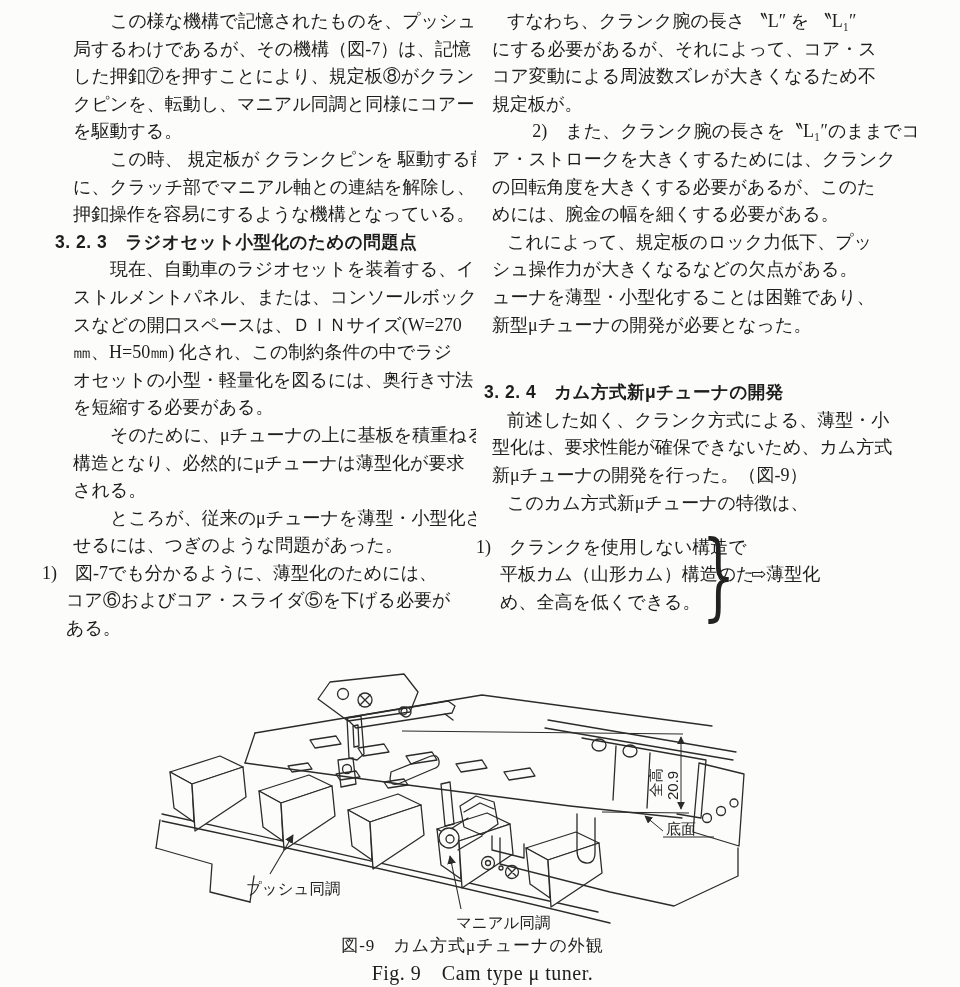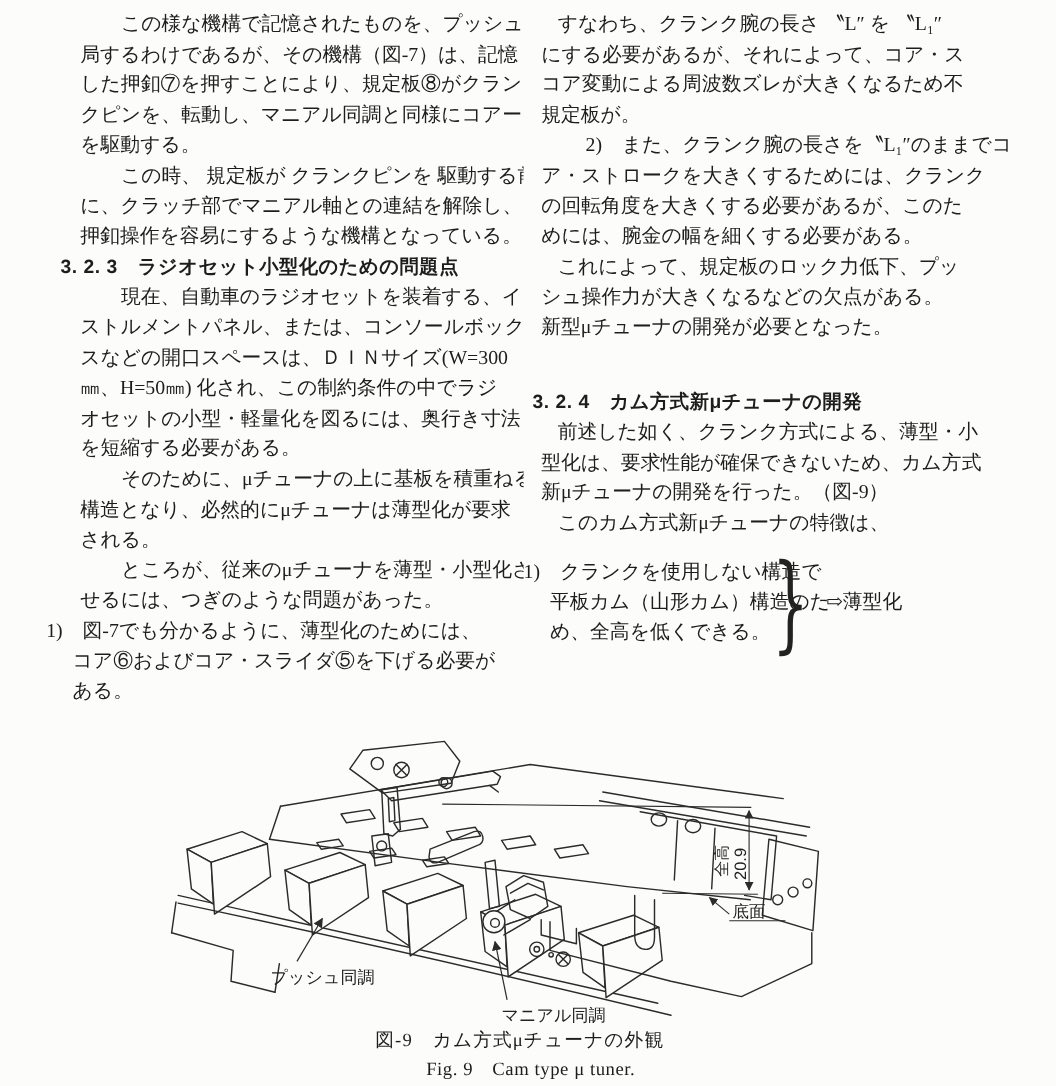--- a/index.html
+++ b/index.html
@@ -34,21 +34,21 @@
   .fg-lines .line.item{margin-left:0;}
   .fg-brace{
     font-family:"DejaVu Serif",serif;font-size:96px;font-weight:200;
     line-height:86px;transform:scaleX(.55);margin:0 2px 0 -6px;color:#222;
   }
   .fg-arrow{font-size:18px;white-space:nowrap;}
   
   .figure-wrap{position:absolute;left:150px;top:666px;width:620px;height:280px;}
   .captions{position:absolute;left:0;top:934px;width:905px;text-align:center;padding-left:20px;}
   .caption-jp{font-size:17px;letter-spacing:1px;}
-  .caption-en{font-size:17px;margin-top:3px;letter-spacing:.5px;margin-left:20px;}
+  .caption-en{font-size:20px;margin-top:3px;letter-spacing:.5px;margin-left:20px;}
   svg text{
     font-family:"Liberation Sans","DejaVu Sans",sans-serif;fill:#222;
     stroke:none;
   }
 </style>
 </head>
 <body>
 
 <div class="col col-left">
 
@@ -56,21 +56,21 @@
     <div class="line">局するわけであるが、その機構（図-7）は、記憶</div>
     <div class="line">した押釦⑦を押すことにより、規定板⑧がクラン</div>
     <div class="line">クピンを、転動し、マニアル同調と同様にコアー</div>
     <div class="line">を駆動する。</div>
     <div class="line indent1">この時、 規定板が クランクピンを 駆動する前</div>
     <div class="line">に、クラッチ部でマニアル軸との連結を解除し、</div>
     <div class="line">押釦操作を容易にするような機構となっている。</div>
     <div class="line heading">3. 2. 3　ラジオセット小型化のための問題点</div>
     <div class="line indent1">現在、自動車のラジオセットを装着する、イン</div>
     <div class="line">ストルメントパネル、または、コンソールボック</div>
-    <div class="line">スなどの開口スペースは、ＤＩＮサイズ(W=300</div>
+    <div class="line">スなどの開口スペースは、ＤＩＮサイズ(W=270</div>
     <div class="line">㎜、H=50㎜) 化され、この制約条件の中でラジ</div>
     <div class="line">オセットの小型・軽量化を図るには、奥行き寸法</div>
     <div class="line">を短縮する必要がある。</div>
     <div class="line indent1">そのために、μチューナの上に基板を積重ねる</div>
     <div class="line">構造となり、必然的にμチューナは薄型化が要求</div>
     <div class="line">される。</div>
     <div class="line indent1">ところが、従来のμチューナを薄型・小型化さ</div>
     <div class="line">せるには、つぎのような問題があった。</div>
     <div class="line item">1)　図-7でも分かるように、薄型化のためには、</div>
     <div class="line item-cont">コア⑥およびコア・スライダ⑤を下げる必要が</div>
@@ -83,20 +83,21 @@
   <div class="line indent1">すなわち、クランク腕の長さ 〝L″ を 〝L₁″</div>
       <div class="line">にする必要があるが、それによって、コア・ス</div>
       <div class="line">コア変動による周波数ズレが大きくなるため不</div>
       <div class="line">規定板が。</div>
       <div class="line item">2)　また、クランク腕の長さを〝L₁″のままでコ</div>
       <div class="line">ア・ストロークを大きくするためには、クランク</div>
       <div class="line">の回転角度を大きくする必要があるが、このた</div>
       <div class="line">めには、腕金の幅を細くする必要がある。</div>
       <div class="line indent1">これによって、規定板のロック力低下、プッ</div>
       <div class="line">シュ操作力が大きくなるなどの欠点がある。</div>
+      <div class="line">ューナを薄型・小型化することは困難であり、</div>
       <div class="line">新型μチューナの開発が必要となった。</div>
       <div class="line heading">3. 2. 4　カム方式新μチューナの開発</div>
       <div class="line indent1">前述した如く、クランク方式による、薄型・小</div>
       <div class="line">型化は、要求性能が確保できないため、カム方式</div>
       <div class="line">新μチューナの開発を行った。（図-9）</div>
       <div class="line indent1">このカム方式新μチューナの特徴は、</div>
     </div>
   <div class="feature-group">
     <div class="fg-lines">
 

